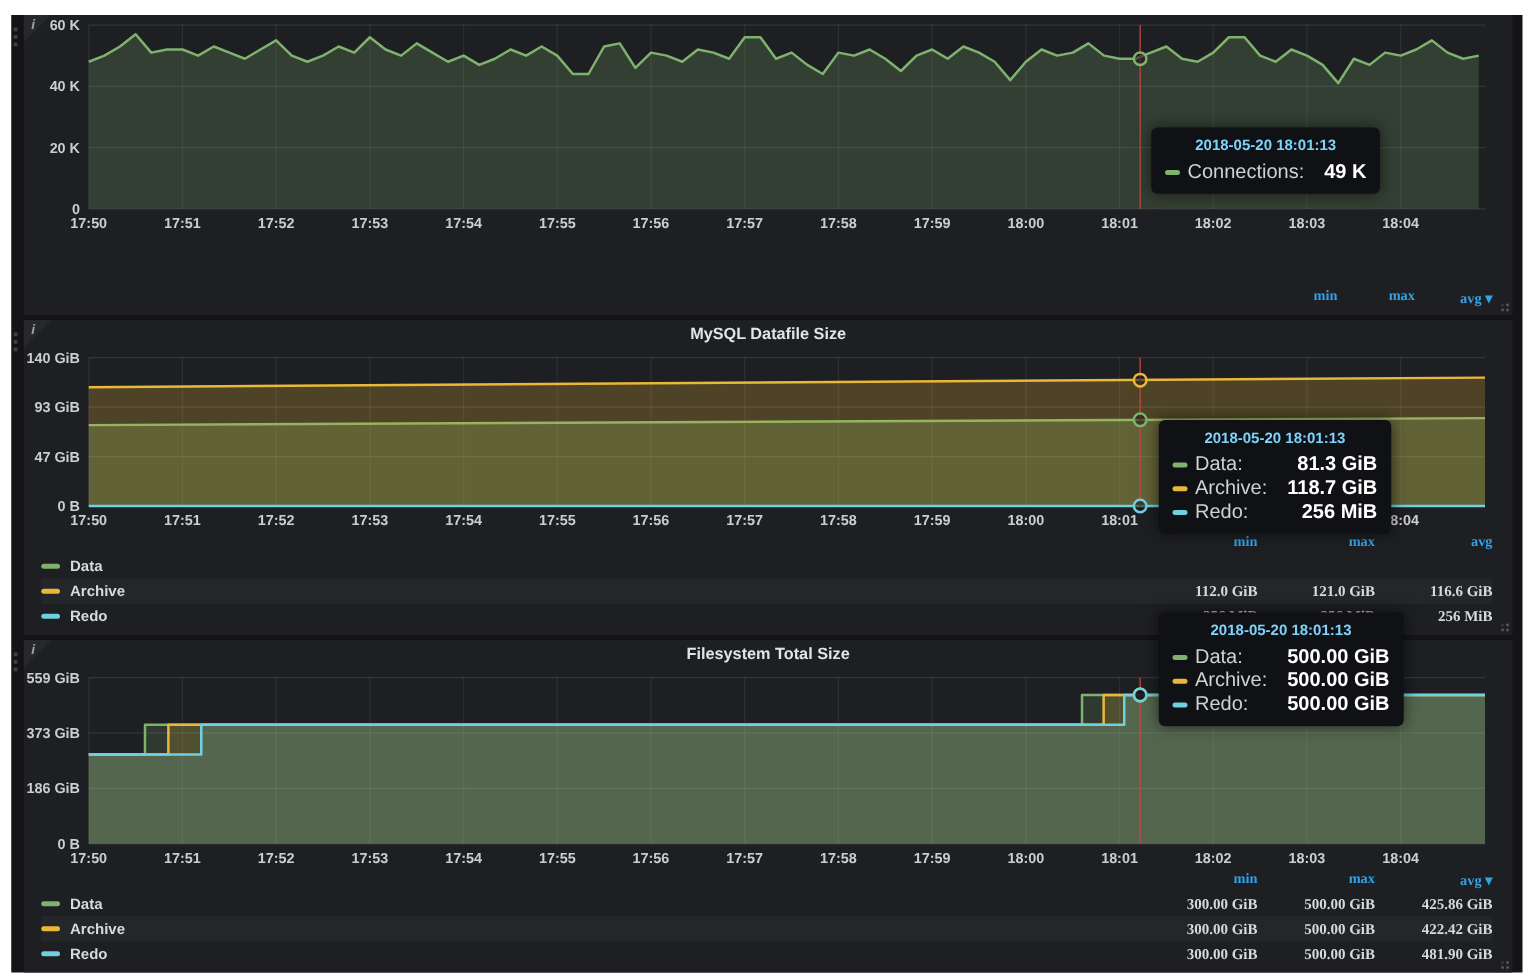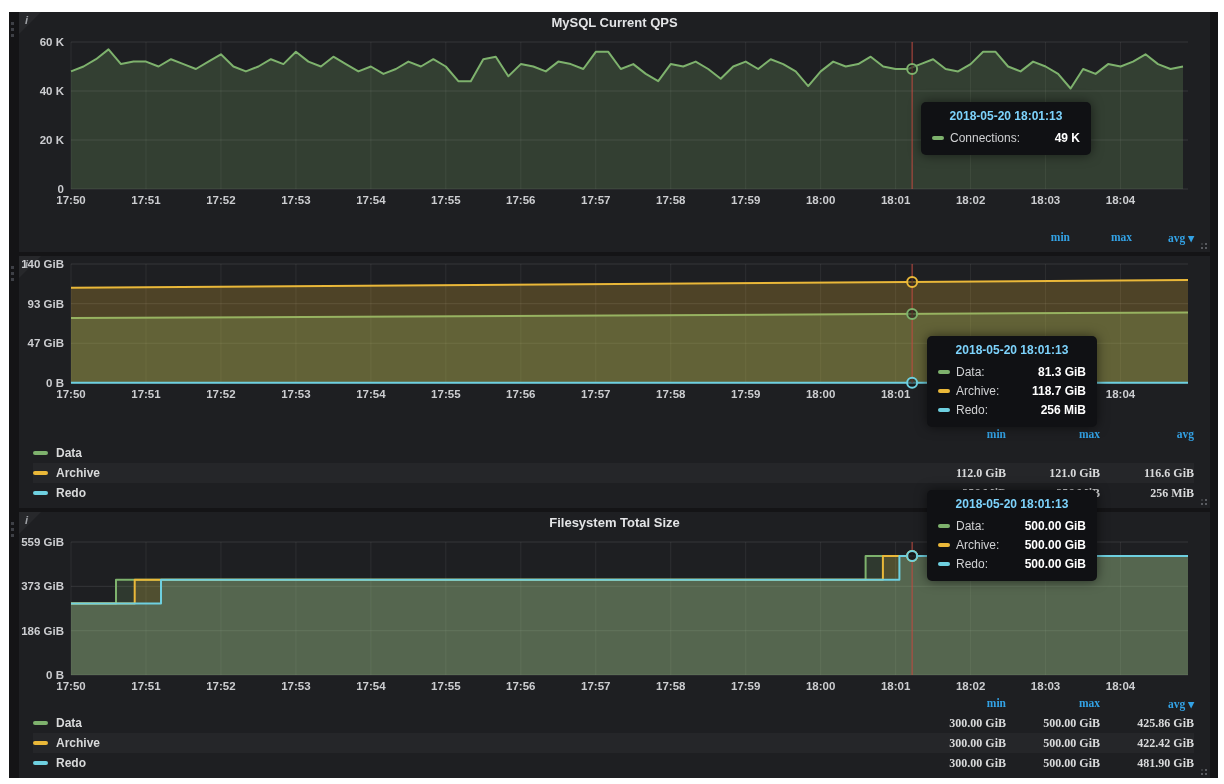--- a/index.html
+++ b/index.html
@@ -31,40 +31,39 @@
   .lhead{height:18px;justify-content:flex-end;}
   .lhead .lstat{color:#33a2e5;font-weight:bold;font-size:11.5px;cursor:pointer;}
   .lname{display:flex;align-items:center;gap:8px;cursor:pointer;}
   .dash{display:inline-block;width:15px;height:4px;border-radius:2px;}
   .lstats{margin-left:auto;display:flex;font-family:Liberation Serif, serif;}
   .lstat{width:94px;text-align:right;}
   .p0 .lstat{width:62px;}
   .tooltip{position:absolute;z-index:30;min-width:148px;background:#101114;border-radius:5px;
     padding:7px 11px 8px 11px;box-shadow:0 0 12px rgba(0,0,0,0.55);pointer-events:none;}
   .tt-time{font-size:12px;font-weight:bold;color:#7dd3fc;text-align:center;white-space:nowrap;margin-bottom:5px;}
-  .tt-row{display:flex;align-items:center;height:19px;font-size:12px;color:#d0d1d3;white-space:nowrap;}
+  .tt-row{display:flex;align-items:center;height:19px;font-size:16px;color:#d0d1d3;white-space:nowrap;}
   .tt-dash{display:inline-block;width:12px;height:4px;border-radius:2px;margin-right:6px;}
   .tt-val{margin-left:auto;padding-left:16px;font-weight:bold;color:#ffffff;}
   .resize{position:absolute;right:3px;bottom:3px;width:10px;height:10px;cursor:nwse-resize;}
   .resize i{position:absolute;right:0;bottom:0;width:2px;height:2px;background:#595b60;
     box-shadow:-4px 0 0 #595b60,0 -4px 0 #595b60,-4px -4px 0 rgba(89,91,96,0.45);}
 </style>
 </head>
 <body>
 
 <div class="dashboard">
 
   <div class="prow" style="height:240px">
     <div class="drag-dots">
         <i></i>
       </div>
     <div class="panel p0">
       <div class="corner"></div>
       <div class="info-icon">i</div>
-      <div class="panel-title">MySQL Current QPS</div>
       <div class="chart-wrap">
           <svg width="1191" height="175">
             <line x1="52" x2="52" y1="8" y2="155" stroke="rgba(255,255,255,0.07)" stroke-width="1"></line>
             <text x="52" y="170" text-anchor="middle" class="tick">17:50</text>
             <line x1="126.96644295302013" x2="126.96644295302013" y1="8" y2="155" stroke="rgba(255,255,255,0.07)" stroke-width="1"></line>
             <text x="126.96644295302013" y="170" text-anchor="middle" class="tick">17:51</text>
             <line x1="201.93288590604027" x2="201.93288590604027" y1="8" y2="155" stroke="rgba(255,255,255,0.07)" stroke-width="1"></line>
             <text x="201.93288590604027" y="170" text-anchor="middle" class="tick">17:52</text>
             <line x1="276.89932885906035" x2="276.89932885906035" y1="8" y2="155" stroke="rgba(255,255,255,0.07)" stroke-width="1"></line>
             <text x="276.89932885906035" y="170" text-anchor="middle" class="tick">17:53</text>
@@ -127,20 +126,21 @@
     </div>
   </div>
 
   <div class="prow" style="height:252px">
     <div class="drag-dots">
         <i></i>
       </div>
     <div class="panel p1">
       <div class="corner"></div>
       <div class="info-icon">i</div>
+      <div class="panel-title">MySQL Datafile Size</div>
       <div class="chart-wrap">
           <svg width="1191" height="147">
             <line x1="52" x2="52" y1="8" y2="127" stroke="rgba(255,255,255,0.07)" stroke-width="1"></line>
             <text x="52" y="142" text-anchor="middle" class="tick">17:50</text>
             <line x1="126.96644295302013" x2="126.96644295302013" y1="8" y2="127" stroke="rgba(255,255,255,0.07)" stroke-width="1"></line>
             <text x="126.96644295302013" y="142" text-anchor="middle" class="tick">17:51</text>
             <line x1="201.93288590604027" x2="201.93288590604027" y1="8" y2="127" stroke="rgba(255,255,255,0.07)" stroke-width="1"></line>
             <text x="201.93288590604027" y="142" text-anchor="middle" class="tick">17:52</text>
             <line x1="276.89932885906035" x2="276.89932885906035" y1="8" y2="127" stroke="rgba(255,255,255,0.07)" stroke-width="1"></line>
             <text x="276.89932885906035" y="142" text-anchor="middle" class="tick">17:53</text>

